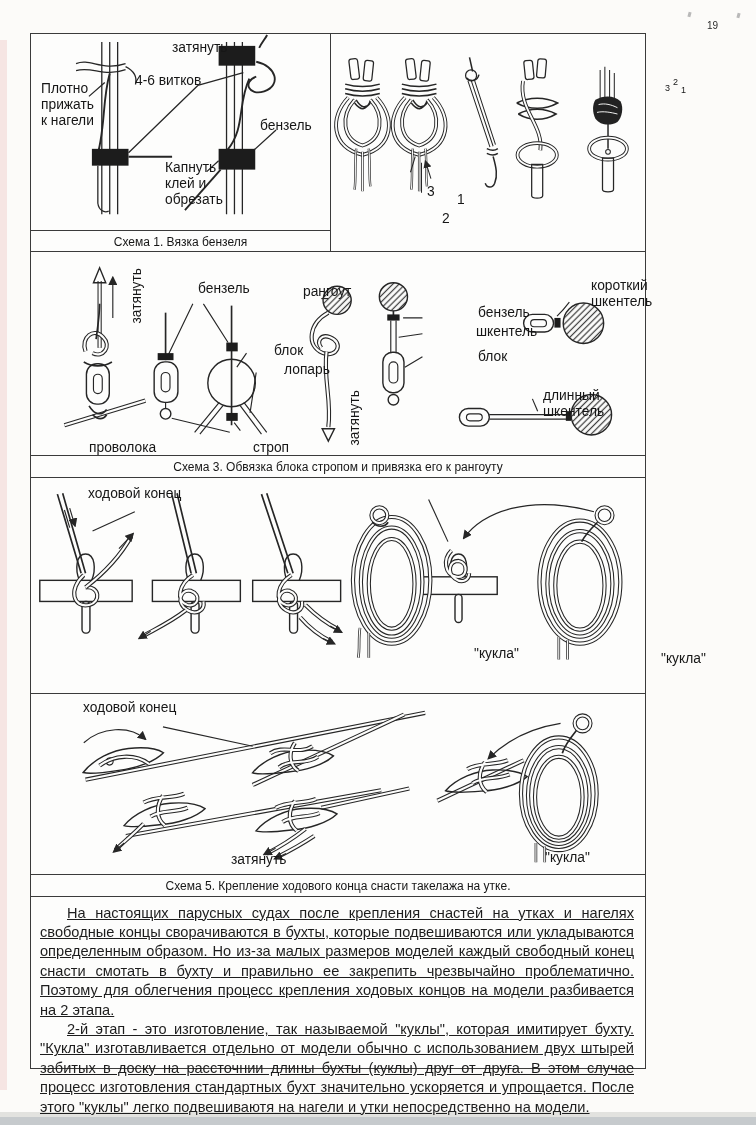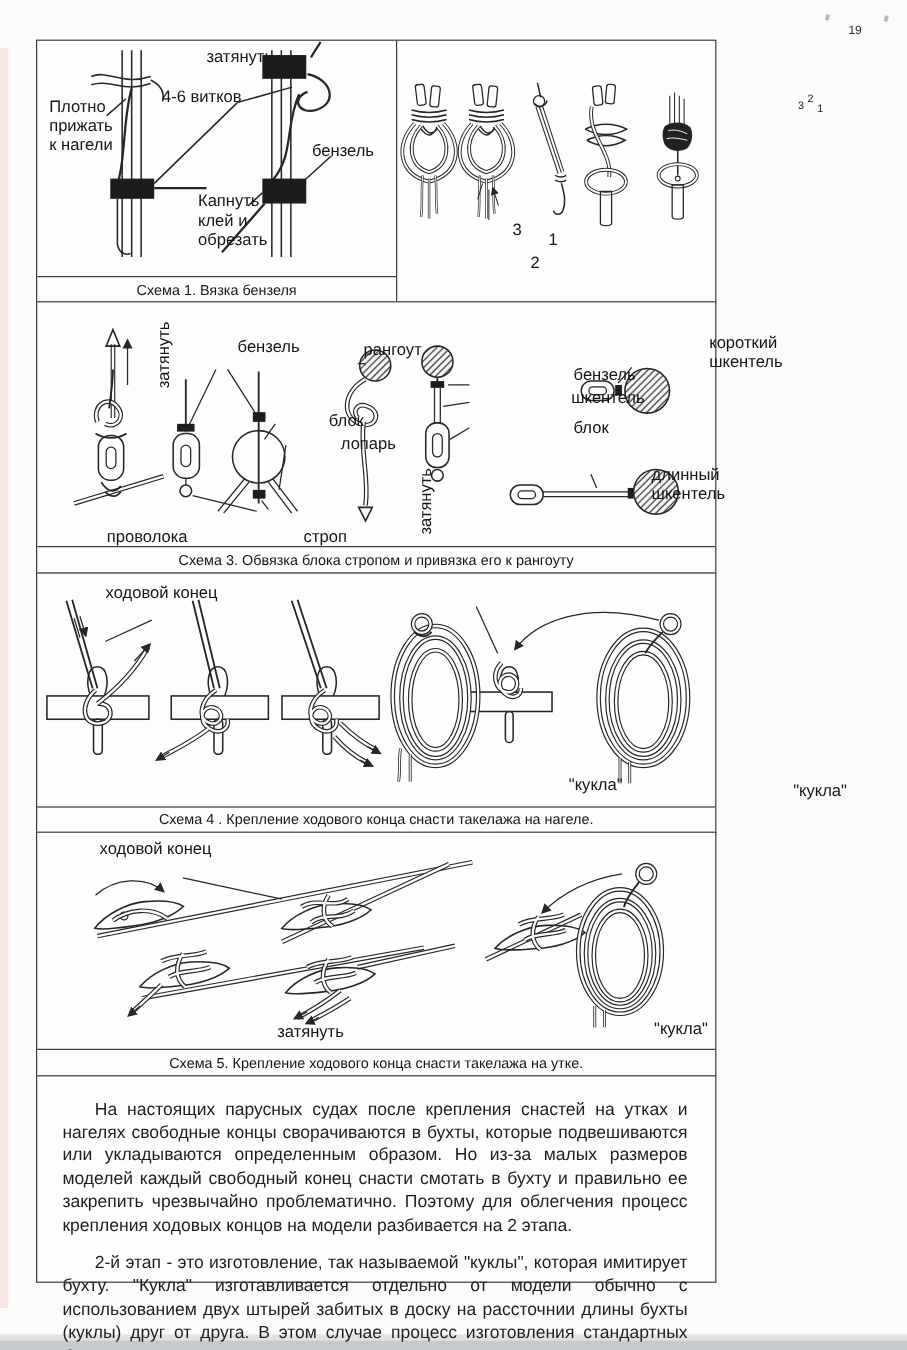--- a/index.html
+++ b/index.html
@@ -7,38 +7,38 @@
         font-family:"Liberation Sans",sans-serif;color:#1d1d1d;}
   
   .edge-pink{position:absolute;left:0;top:40px;width:7px;height:1050px;
              background:rgba(228,150,150,.22);}
   .edge-bottom{position:absolute;left:0;top:1117px;width:756px;height:8px;background:#c6cacd;}
   .edge-bottom2{position:absolute;left:0;top:1112px;width:756px;height:5px;background:#e2e2df;}
   .speck{position:absolute;width:3px;height:5px;background:#b9b9b9;transform:rotate(15deg);}
   .s1{left:688px;top:12px;} .s2{left:737px;top:13px;}
   .pageno{position:absolute;left:707px;top:20px;font-size:10px;color:#2c2c2c;}
 
-  .sheet{position:absolute;left:30px;top:33px;width:567px;}
+  .sheet{position:absolute;left:30px;top:33px;width:616px;}
   .row{display:flex;height:220px;border:1.6px solid #3b3b3b;box-sizing:border-box;background:#fdfdfc;}
   .cell1{position:relative;width:299px;box-sizing:border-box;}
   .cell2{position:relative;flex:1;border-left:1.6px solid #3b3b3b;box-sizing:border-box;}
   .panel{position:relative;border:1.6px solid #3b3b3b;margin-top:-1.6px;box-sizing:border-box;
          background:#fdfdfc;}
   .p3{height:227px;} .p4{height:218px;} .p5{height:204px;}
   .art{position:absolute;left:0;top:0;right:0;bottom:21px;}
   .art svg{position:absolute;left:0;top:0;width:100%;height:100%;}
   .cap{position:absolute;left:0;right:0;bottom:0;height:21px;border-top:1.5px solid #3b3b3b;
        display:flex;align-items:center;justify-content:center;font-size:12px;color:#161616;}
   .lb{position:absolute;font-size:13.8px;line-height:16px;white-space:pre-line;color:#161616;}
   .lb.sm{font-size:9px;line-height:9px;}
   .vlb{position:absolute;font-size:13.8px;writing-mode:vertical-rl;transform:rotate(180deg);
        color:#161616;}
   .textblock{position:relative;height:173px;border:1.6px solid #3b3b3b;margin-top:-1.6px;
              box-sizing:border-box;background:#fdfdfc;padding:7px 11px 0 9px;}
-  .textblock p{margin:12px;font-size:14.6px;line-height:19.4px;text-align:justify;text-indent:27px;}
+  .textblock p{margin:0;font-size:14.6px;line-height:19.4px;text-align:justify;text-indent:27px;text-decoration:underline;}
 
   
   .t{fill:none;stroke:#262626;stroke-width:1.3px;}
   .t2{fill:none;stroke:#262626;stroke-width:1.9px;}
   .t2f{fill:none;stroke:#262626;stroke-width:1.6px;}
   .r{fill:none;stroke:#262626;stroke-width:4.8px;}
   .w{fill:none;stroke:#fdfdfc;stroke-width:2.4px;}
   .r2{fill:none;stroke:#262626;stroke-width:3px;}
   .w2{fill:none;stroke:#fdfdfc;stroke-width:1.3px;}
   .blk{fill:#1c1c1c;stroke:none;}
@@ -321,21 +321,20 @@
           <circle class="r" cx="652" cy="30" r="9"></circle>
             <circle class="w" cx="652" cy="30" r="9"></circle>
           <path class="t2" d="M644 38c-8 8 -14 14 -18 22"></path>
           <path class="r2" d="M600 168v26 M610 172v22"></path>
             <path class="w2" d="M600 168v26 M610 172v22"></path>
         </svg>
         <div class="lb" style="left:57px;top:8px">ходовой конец</div>
         <div class="lb" style="left:443px;top:168px">"кукла"</div>
         <div class="lb" style="left:630px;top:173px">"кукла"</div>
       </div>
-      <div class="cap">Схема 4 . Крепление ходового конца снасти  такелажа на нагеле.</div>
     </section>
 
     <section class="panel p5">
       <div class="art">
         <svg viewBox="0 0 698 183">
           <defs>
             <marker id="m5" markerWidth="8" markerHeight="8" refX="6.5" refY="4" orient="auto">
               <path d="M0 0L8 4L0 8Z" fill="#262626"></path>
             </marker>
           </defs>

